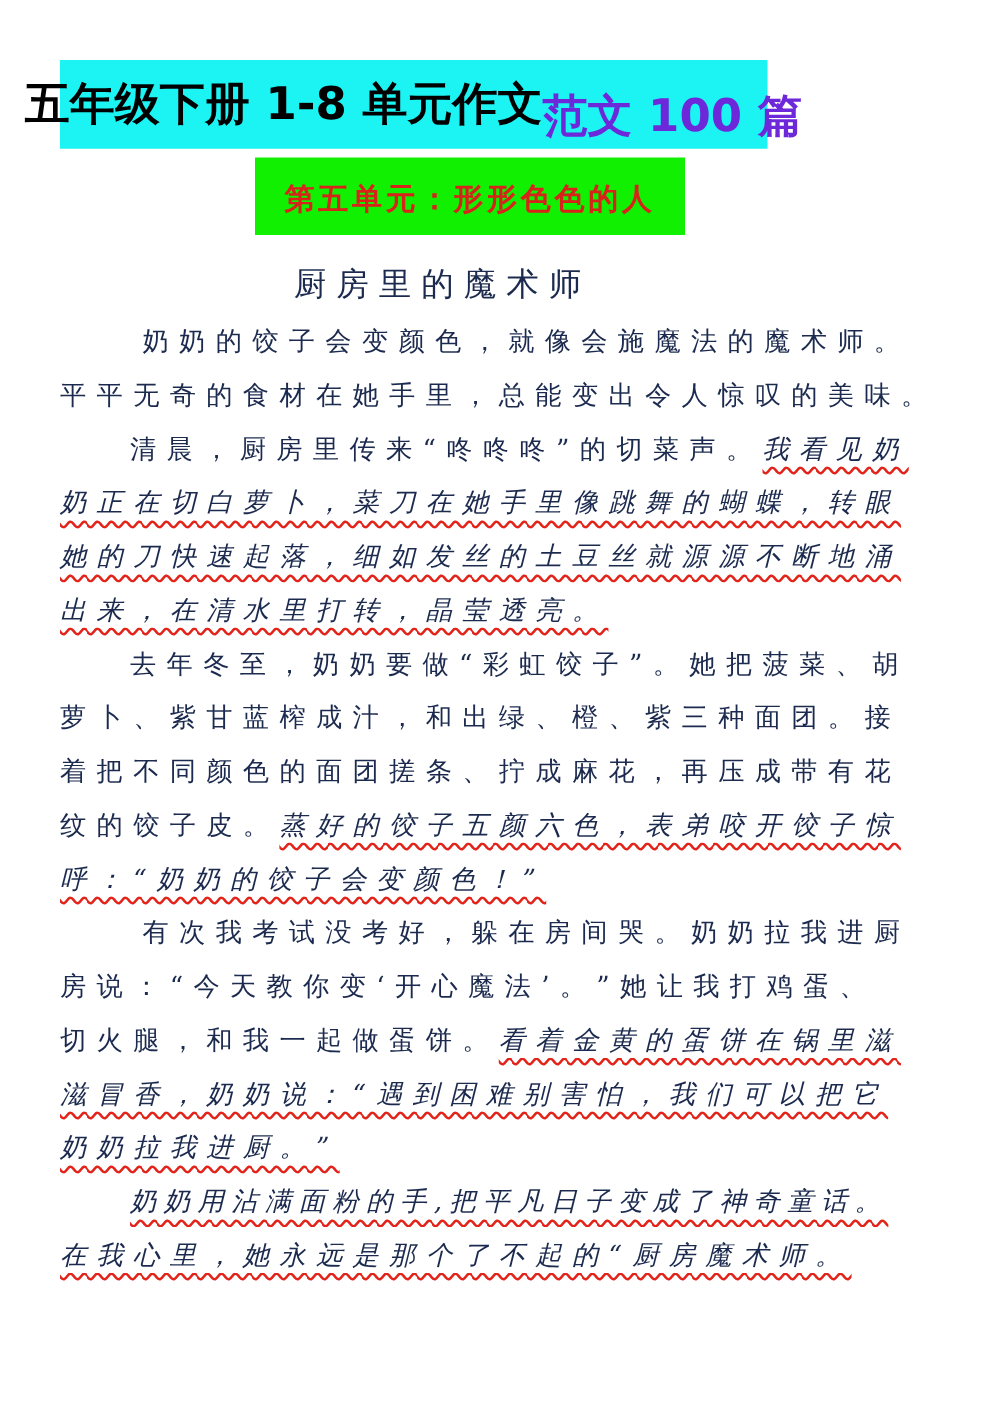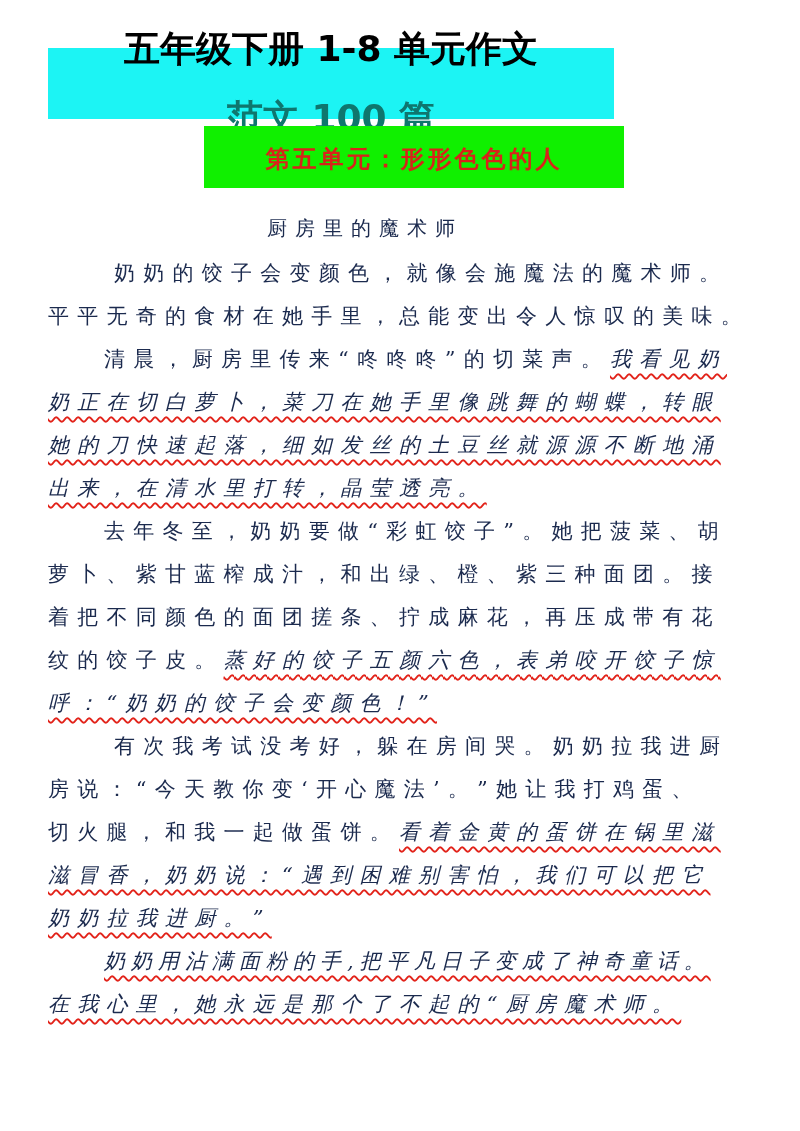--- a/index.html
+++ b/index.html
@@ -22,49 +22,48 @@
       height: 71px;
       background: #1cf4f4;
       display: flex;
       align-items: center;
       justify-content: center;
       font-weight: bold;
       font-size: 36px;
       letter-spacing: 0px;
       white-space: nowrap;
       color: #000;
-      flex-direction: column;
     }
-    .banner .red { color: #0f766e; margin-top: 20px; }
+    .banner .red { color: #6d28d9; margin-top: 20px; }
     .unit-box {
       position: absolute;
       left: 204px;
       top: 126px;
-      width: 420px;
+      width: 344px;
       height: 62px;
       background: #10f000;
       display: flex;
       align-items: center;
       justify-content: center;
       color: #d8231a;
       font-weight: bold;
       font-size: 24px;
       letter-spacing: 3px;
       white-space: nowrap;
       padding-top: 4px;
       box-sizing: border-box;
     }
     .essay-title {
       position: absolute;
-      left: 11px;
+      left: 0;
       top: 210px;
       width: 708px;
       text-align: center;
       font-family: "DejaVu Serif", "Liberation Serif", serif;
-      font-size: 20px;
+      font-size: 26px;
       letter-spacing: 8px;
       color: #1b2a4e;
       line-height: 36px;
     }
     .essay {
       position: absolute;
       left: 48px;
       top: 252px;
       width: 720px;
       color: #1b2a4e;

